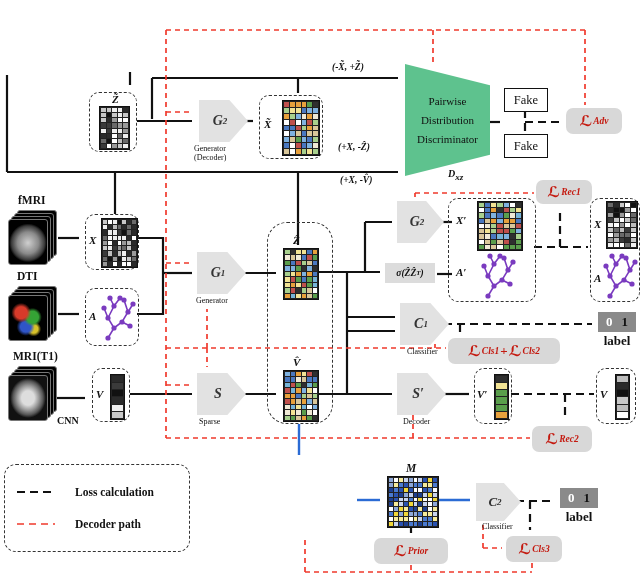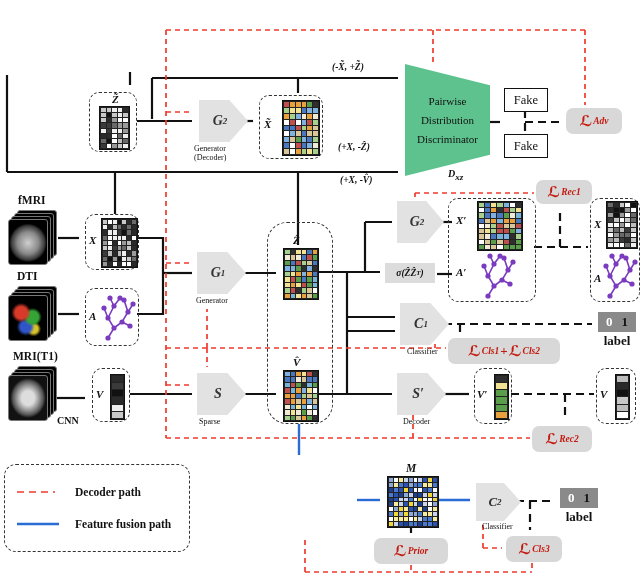--- a/index.html
+++ b/index.html
@@ -842,25 +842,25 @@
       <span class="lsub">Prior</span>
   </div>
   <div class="loss" style="left:506px;top:536px;width:56px;height:26px;">
     <span class="ls">ℒ</span>
       <span class="lsub">Cls3</span>
   </div>
 
   <div class="legend" style="left:4px;top:464px;width:184px;height:82px;">
     <div class="lrow">
       <svg width="50" height="10">
+          <path d="M2 5 H40" class="kd" marker-end="url(#ak)"></path>
+        </svg>
+      <span class="ltext">Loss calculation</span>
+    </div>
+    <div class="lrow">
+      <svg width="50" height="10">
           <path d="M2 5 H40" stroke-width="2.4" class="rd" style="stroke-dasharray:7 5" marker-end="url(#ar)"></path>
         </svg>
       <span class="ltext">Decoder path</span>
     </div>
-    <div class="lrow">
-      <svg width="50" height="10">
-          <path d="M2 5 H44" class="bl" marker-end="url(#ab)"></path>
-        </svg>
-      <span class="ltext">Feature fusion path</span>
-    </div>
   </div>
 
 </div>
 
 </body></html>

